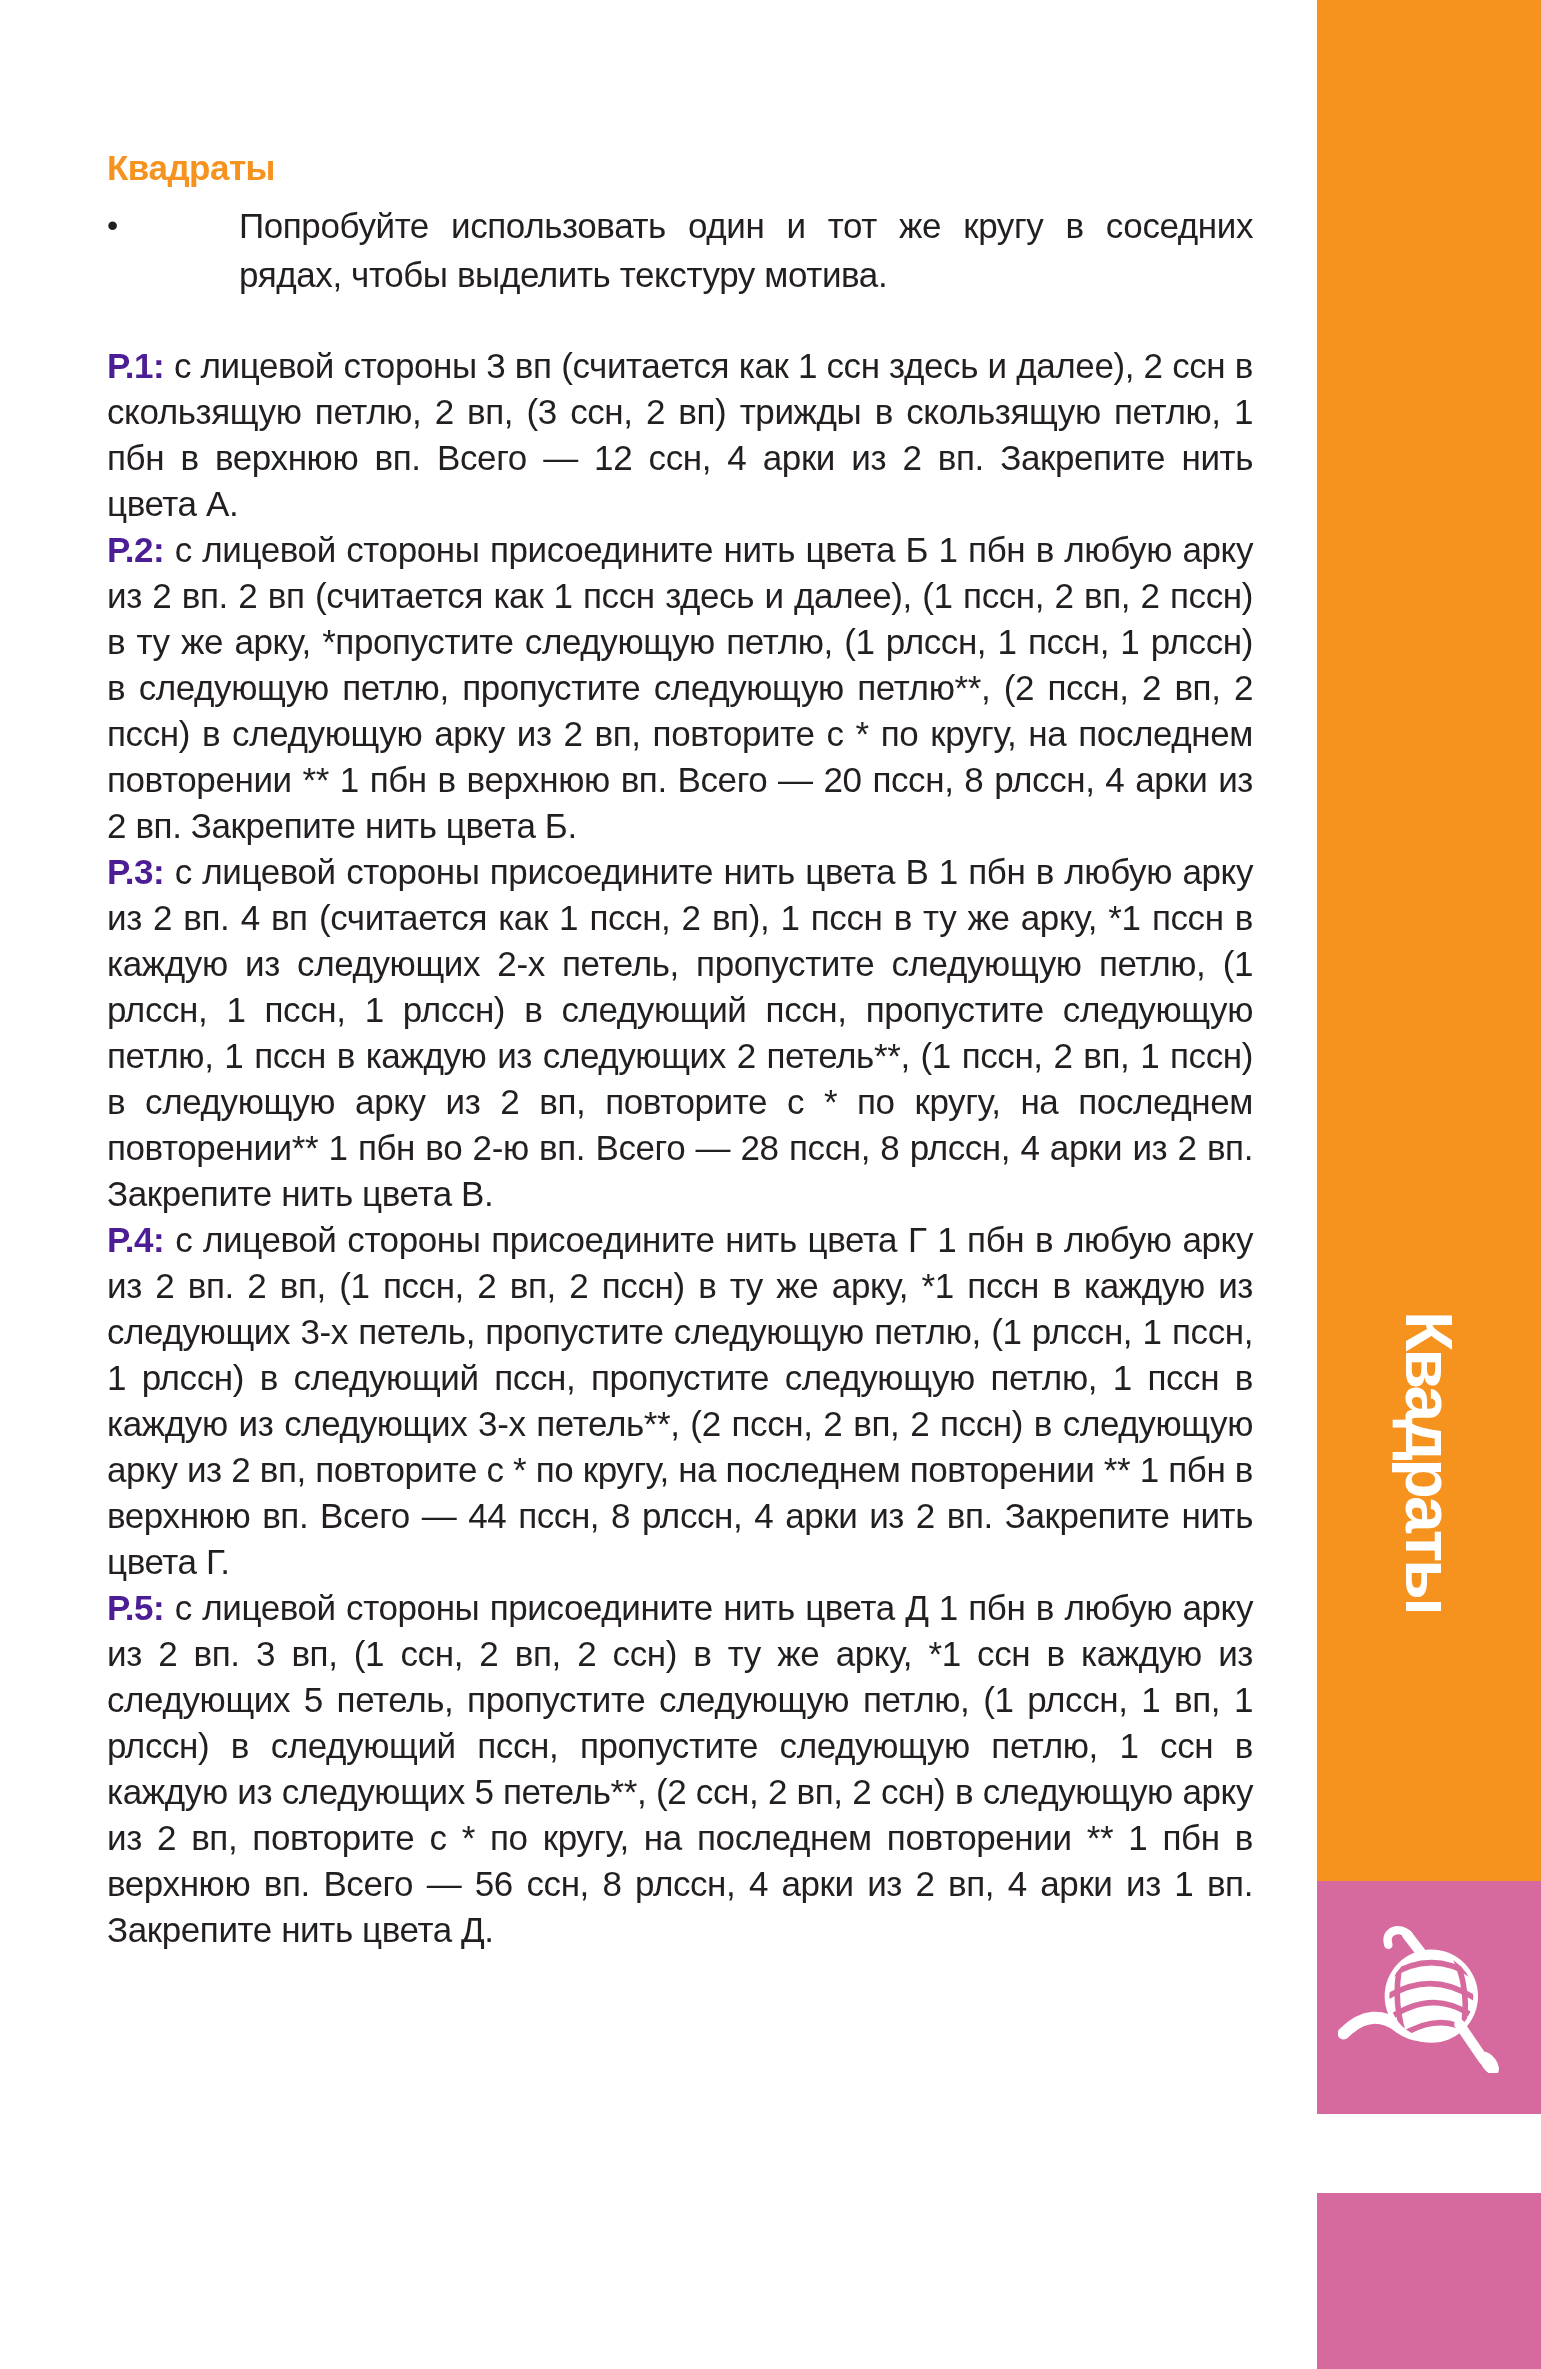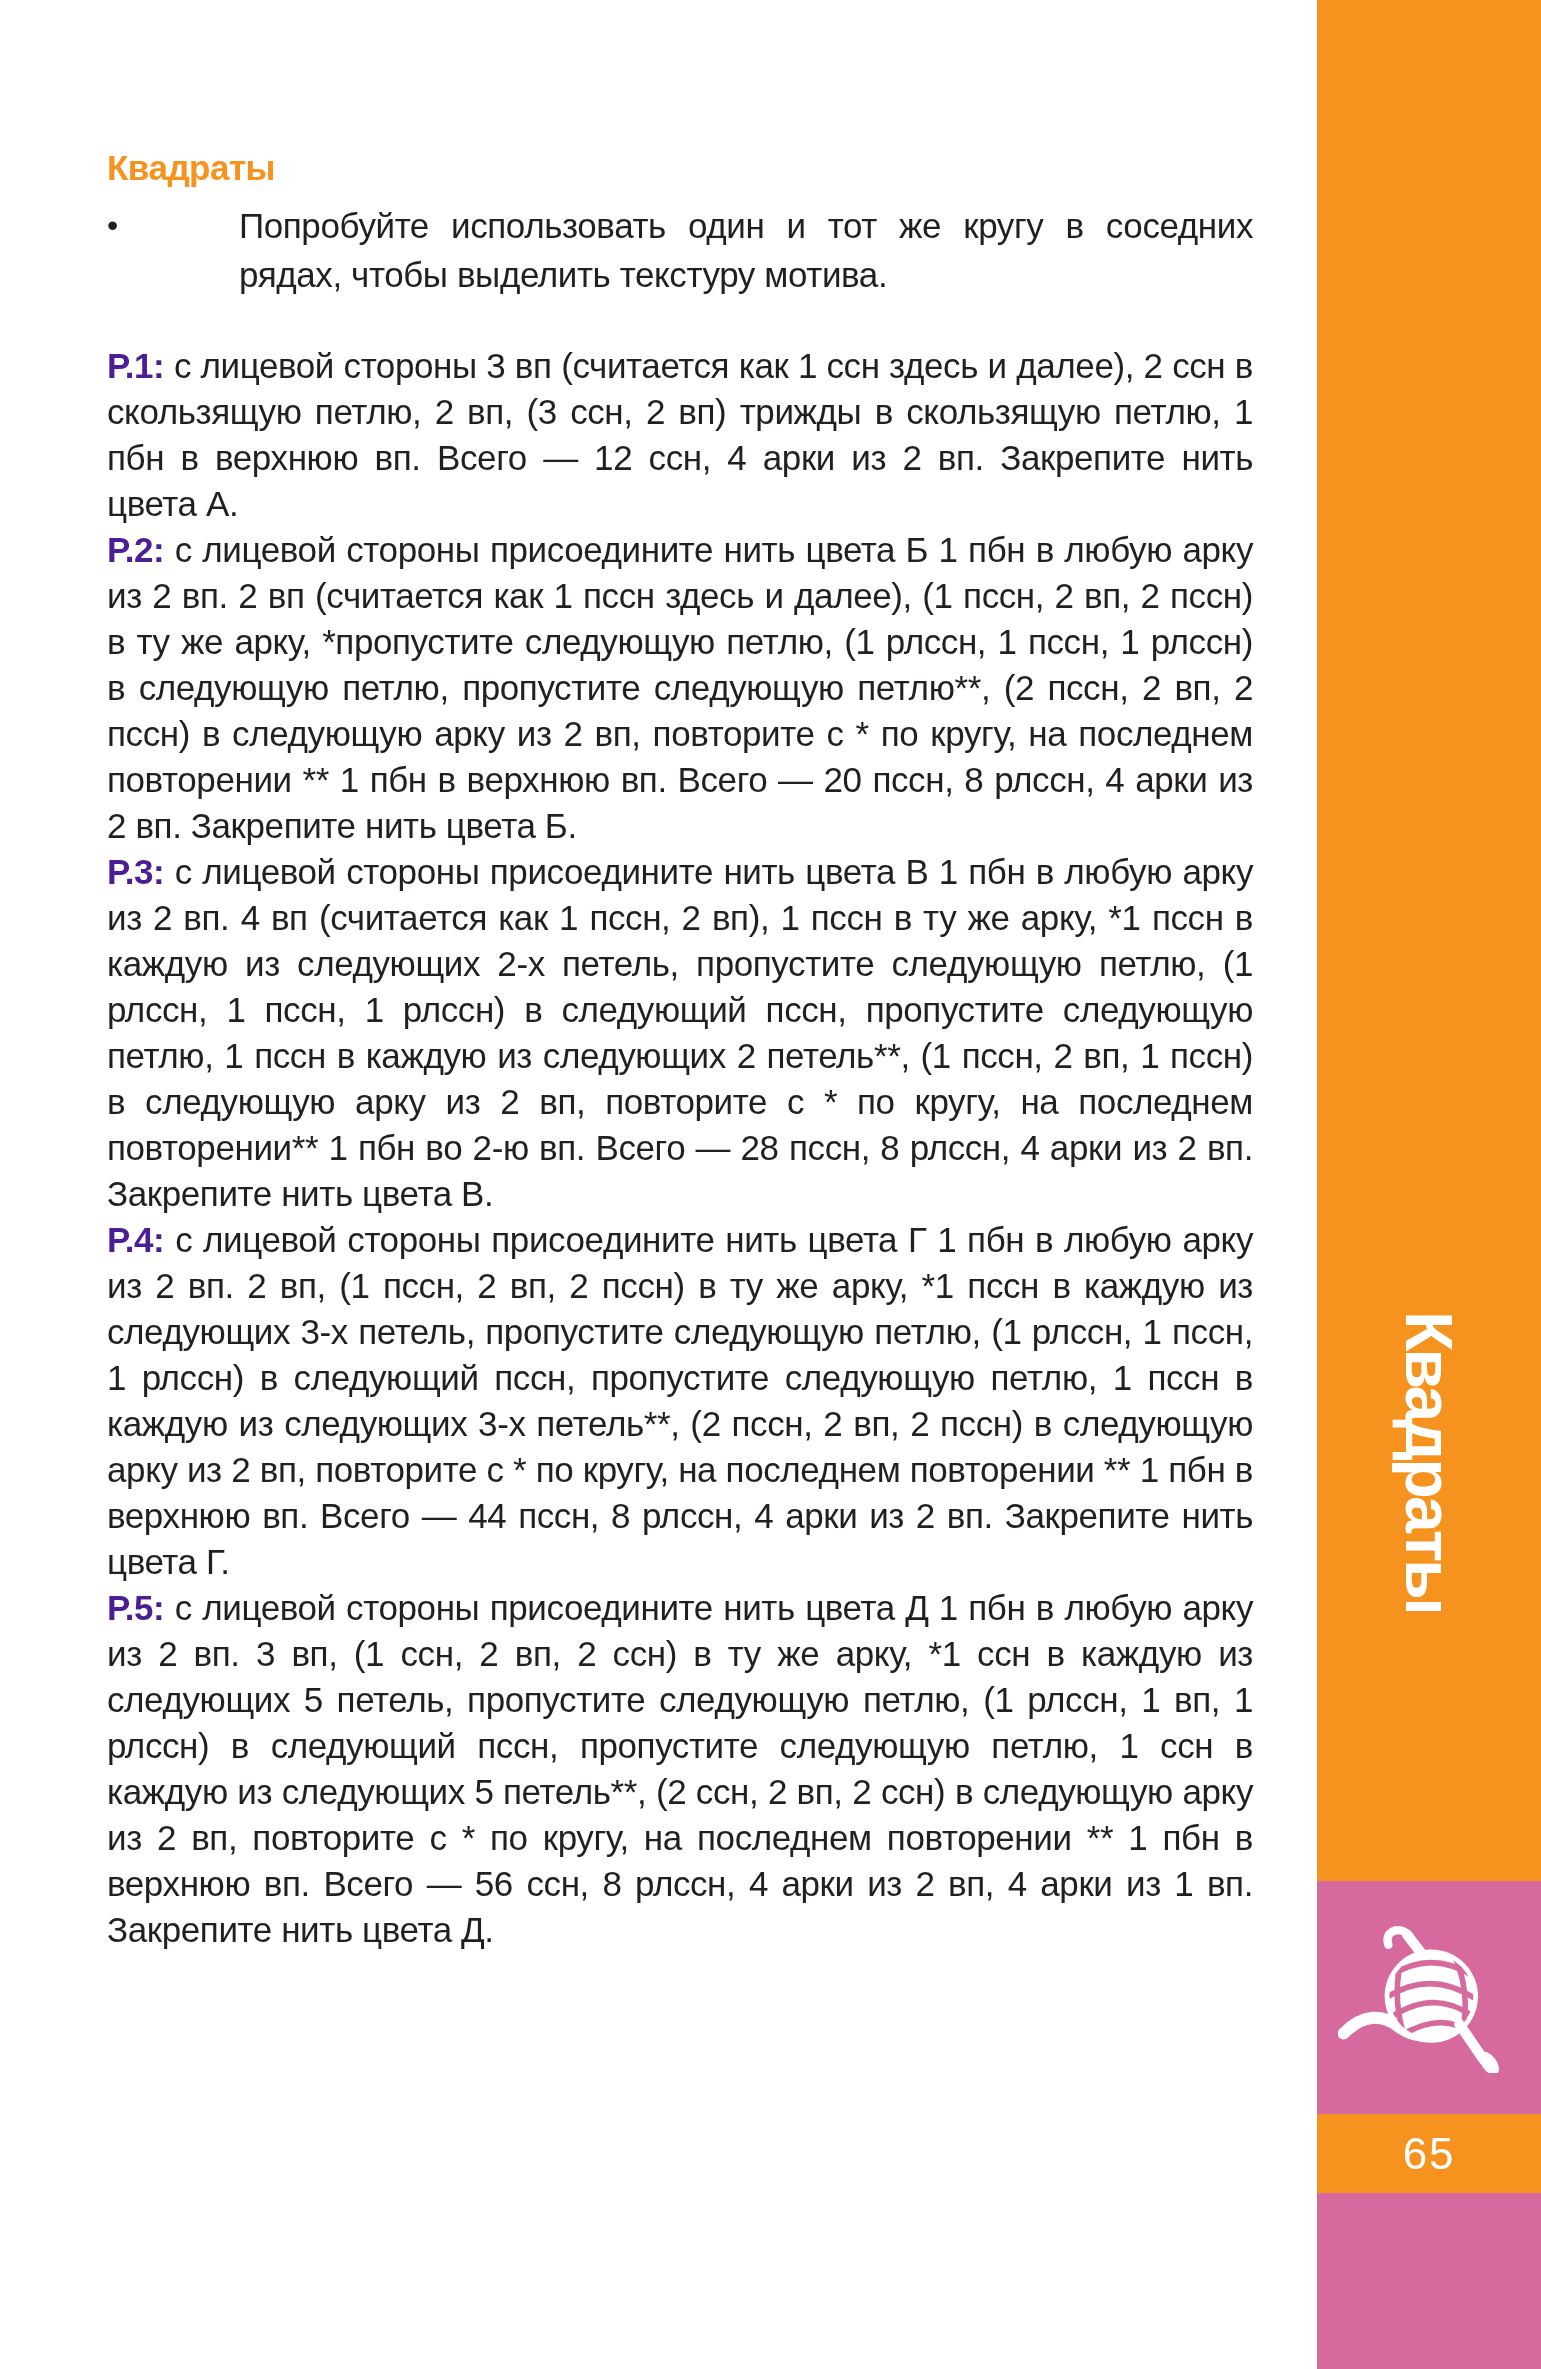--- a/index.html
+++ b/index.html
@@ -144,19 +144,16 @@
         <path d="M62 124 Q 112 90 148 122"></path>
         <path d="M122 28 Q 146 78 130 128"></path>
         <path d="M70 30 Q 56 78 72 124"></path>
       </g>
 
       <path d="M130 108 L 156 146" stroke="#ffffff" stroke-width="11" stroke-linecap="round"></path>
       <ellipse cx="162" cy="150" rx="8" ry="14" transform="rotate(-36 162 150)" fill="#ffffff"></ellipse>
     </svg>
   </div>
 
-  <div class="band-orange-page">
-    <span class="page-number">65</span>
-  </div>
 
   <div class="band-pink-bottom"></div>
 </div>
 
 
 </body></html>

